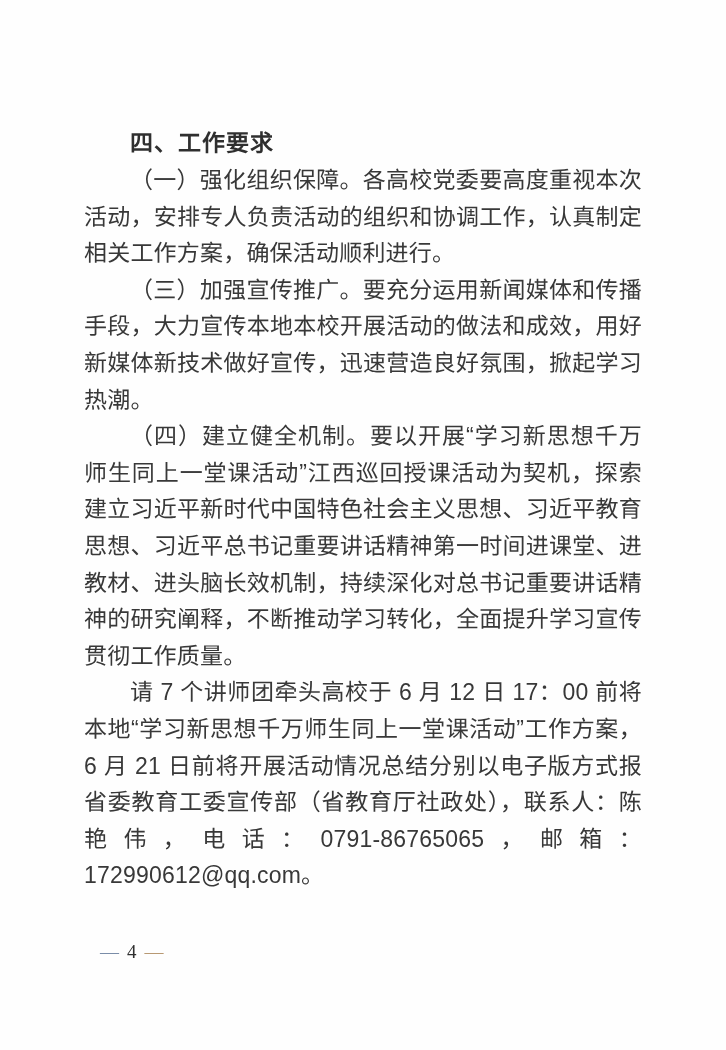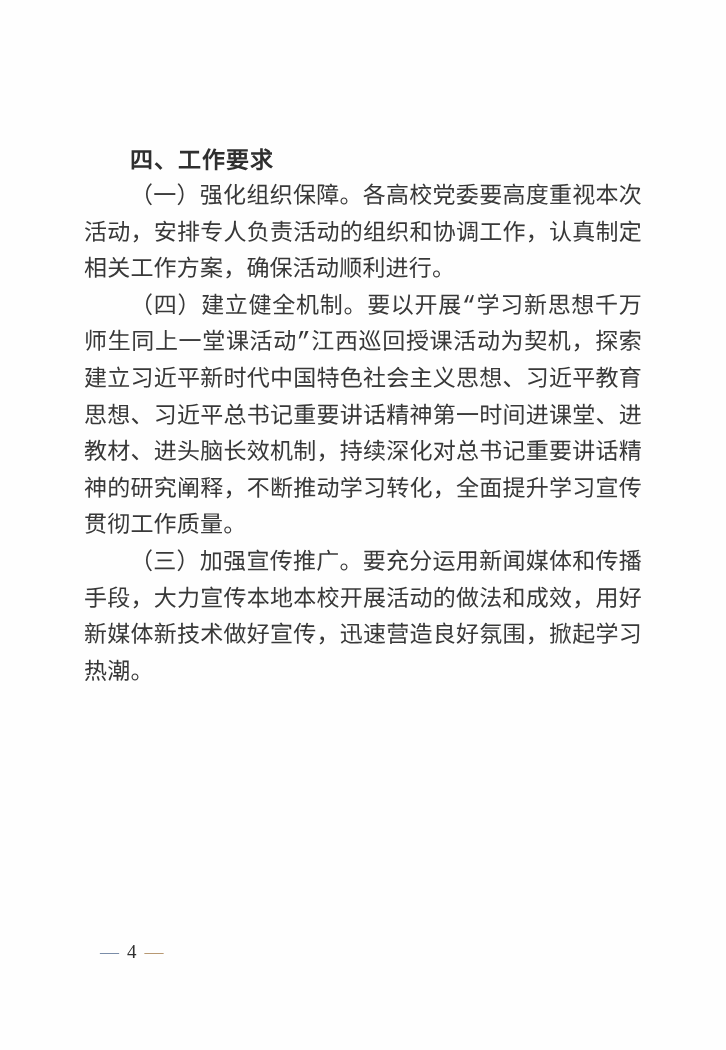--- a/index.html
+++ b/index.html
@@ -11,36 +11,36 @@
     position: relative;
     width: 726px;
     height: 1050px;
     background: #fefefe;
     overflow: hidden;
     font-family: "Liberation Serif", serif;
   }
   .content {
     position: absolute;
     left: 84px;
-    top: 142px;
+    top: 125px;
     width: 558px;
     color: #383838;
   }
   .section-heading {
     font-family: "Liberation Sans", sans-serif;
     font-weight: bold;
     font-size: 23px;
     line-height: 37px;
     color: #2f2f2f;
     text-indent: 2em;
     letter-spacing: 1px;
     margin: 0;
   }
   .body-paragraph {
-    font-family: Liberation Mono, monospace;
+    font-family: Liberation Sans, sans-serif;
     font-size: 23px;
     line-height: 36.6px;
     color: #383838;
     text-align: justify;
     text-indent: 2em;
     margin: 0;
     letter-spacing: 0.2px;
   }
   .footer {
     position: absolute;
@@ -56,20 +56,21 @@
   .dash-right { color: #b5956d; }
   .page-num   { color: #2f2f2f; padding: 0 6px; }
 </style>
 </head>
 <body>
 
 <div class="page">
   <div class="content">
     <h2 class="section-heading">四、工作要求</h2>
     <p class="body-paragraph">（一）强化组织保障。各高校党委要高度重视本次活动，安排专人负责活动的组织和协调工作，认真制定相关工作方案，确保活动顺利进行。</p>
+    <p class="body-paragraph">（三）加强宣传推广。要充分运用新闻媒体和传播手段，大力宣传本地本校开展活动的做法和成效，用好新媒体新技术做好宣传，迅速营造良好氛围，掀起学习热潮。</p>
     <p class="body-paragraph">（四）建立健全机制。要以开展“学习新思想千万师生同上一堂课活动”江西巡回授课活动为契机，探索建立习近平新时代中国特色社会主义思想、习近平教育思想、习近平总书记重要讲话精神第一时间进课堂、进教材、进头脑长效机制，持续深化对总书记重要讲话精神的研究阐释，不断推动学习转化，全面提升学习宣传贯彻工作质量。</p>
-    <p class="body-paragraph">（三）加强宣传推广。要充分运用新闻媒体和传播手段，大力宣传本地本校开展活动的做法和成效，用好新媒体新技术做好宣传，迅速营造良好氛围，掀起学习热潮。</p>
+    <p class="body-paragraph">请 7 个讲师团牵头高校于 6 月 12 日 17：00 前将本地“学习新思想千万师生同上一堂课活动”工作方案，6 月 21 日前将开展活动情况总结分别以电子版方式报省委教育工委宣传部（省教育厅社政处），联系人：陈艳伟，电话：0791-86765065，邮箱：172990612@qq.com。</p>
   </div>
 
   <div class="footer">
     <span class="dash-left">—</span><span class="page-num">4</span><span class="dash-right">—</span>
   </div>
 </div>
 
 </body></html>

